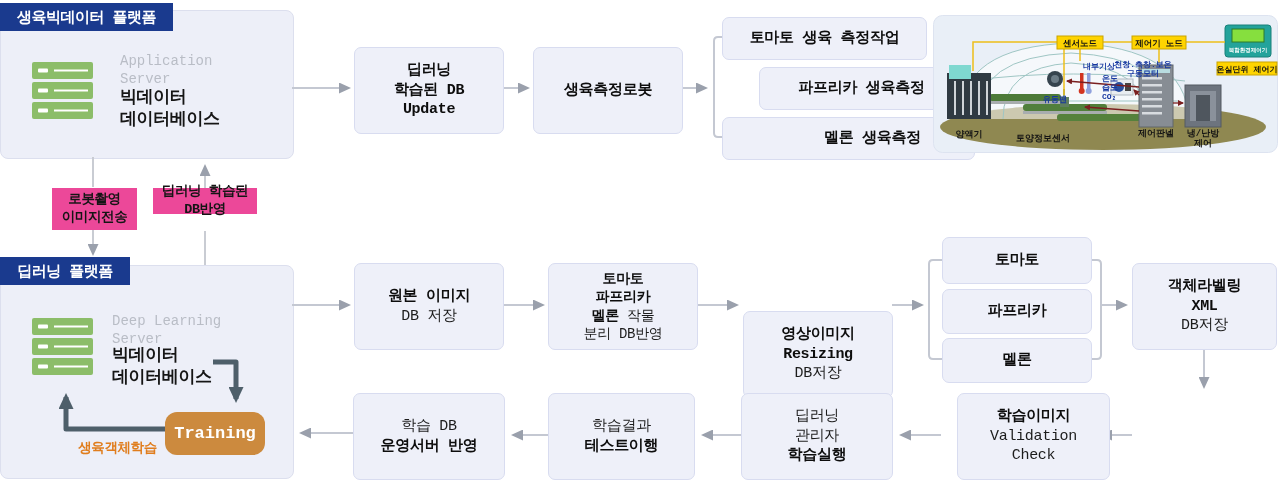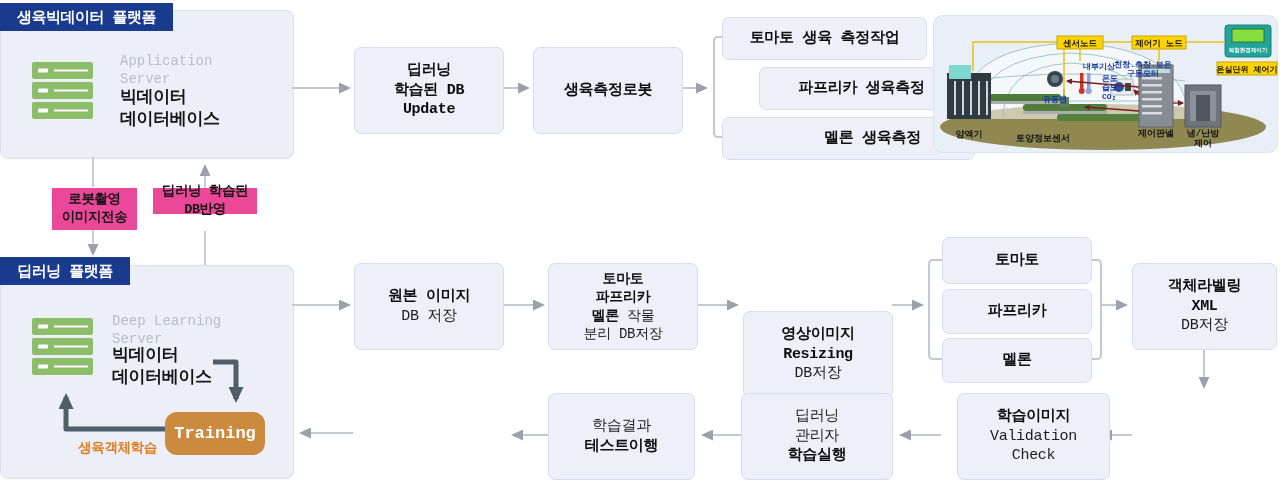--- a/index.html
+++ b/index.html
@@ -149,21 +149,21 @@
   </div>
 
   <div class="fbox" style="left:354px;top:263px;width:148px;height:85px;">
     <span class="b">원본 이미지</span>
     <span>DB 저장</span>
   </div>
   <div class="fbox" style="left:548px;top:263px;width:148px;height:85px;font-size:14px;">
     <span class="b">토마토</span>
     <span class="b">파프리카</span>
     <span><span class="b">멜론</span><span> 작물</span></span>
-    <span>분리 DB저장</span>
+    <span>분리 DB반영</span>
   </div>
   <div class="fbox" style="left:743px;top:263px;width:148px;height:85px;margin-top:48px;">
     <span class="b">영상이미지</span>
     <span class="b">Resizing</span>
     <span>DB저장</span>
   </div>
   <div class="fbox" style="left:942px;top:237px;width:148px;height:45px;">
     <span class="b">토마토</span>
   </div>
   <div class="fbox" style="left:942px;top:289px;width:148px;height:43px;">
@@ -184,20 +184,24 @@
     <span>Check</span>
   </div>
   <div class="fbox" style="left:741px;top:393px;width:150px;height:85px;">
     <span>딥러닝</span>
     <span>관리자</span>
     <span class="b">학습실행</span>
   </div>
   <div class="fbox" style="left:548px;top:393px;width:145px;height:85px;">
     <span>학습결과</span>
     <span class="b">테스트이행</span>
+  </div>
+  <div class="fbox" style="left:353px;top:393px;width:150px;height:85px;">
+    <span>학습 DB</span>
+    <span class="b">운영서버 반영</span>
   </div>
 
   <div class="gh-wrap">
     <svg width="345" height="138" viewBox="0 0 345 138">
       <defs>
         <marker id="mr" markerUnits="userSpaceOnUse" markerWidth="6" markerHeight="6" refX="5" refY="3" orient="auto">
           <path d="M0,0 L6,3 L0,6 Z" fill="#7a1f1f"></path>
         </marker>
       </defs>
       <rect x="0.5" y="0.5" width="344" height="137" rx="9" fill="#e9eff7" stroke="#dde3f0"></rect>

